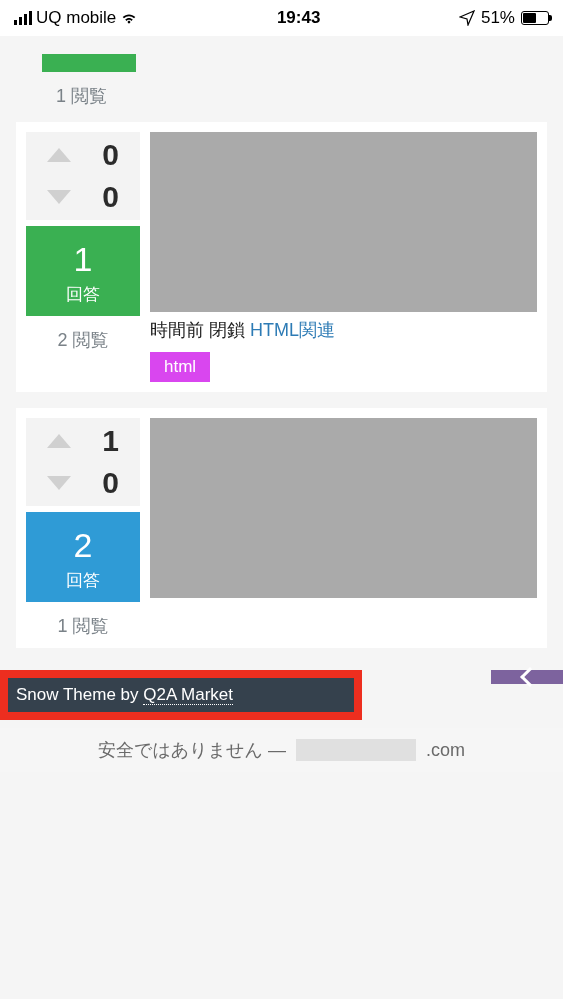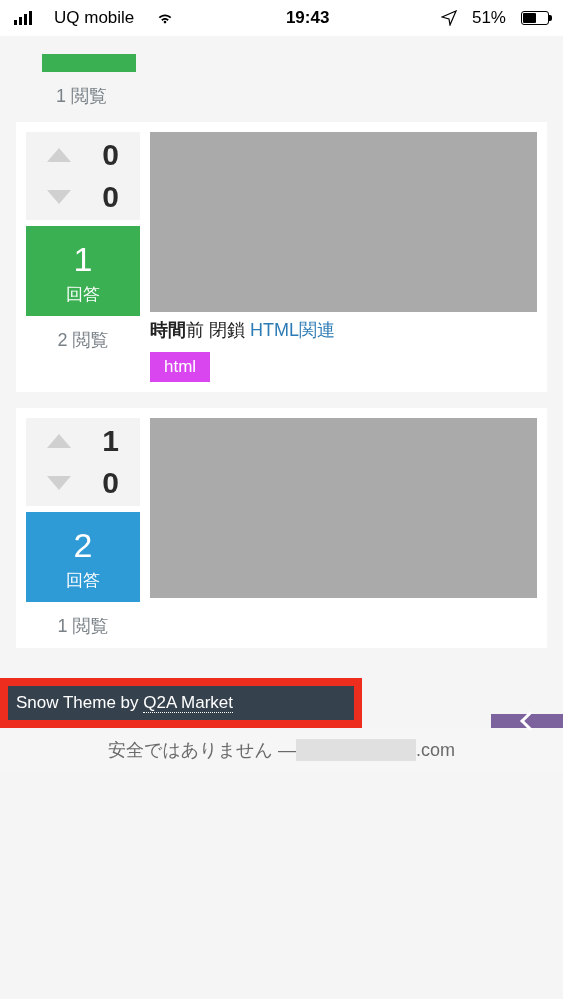--- a/index.html
+++ b/index.html
@@ -1,19 +1,19 @@
 <!DOCTYPE html>
 <html><head>
 <meta charset="utf-8">
 <style>
 *{margin:0;padding:0;box-sizing:border-box;font-family:-apple-system,BlinkMacSystemFont,sans-serif}
 body{background:#f5f5f5;width:563px;height:999px;overflow:hidden}
 .status-bar{display:flex;justify-content:space-between;align-items:center;padding:8px 14px;background:#fff;font-size:17px;font-weight:500}
-.status-left{display:flex;align-items:center;gap:22px}
-.status-right{display:flex;align-items:center;gap:15px}
+.status-left{display:flex;align-items:center;gap:4px}
+.status-right{display:flex;align-items:center;gap:6px}
 .signal-bars{display:flex;align-items:flex-end;gap:2px}
 .signal-bars span{width:3px;background:#000}
 .signal-bars span:nth-child(1){height:5px}
 .signal-bars span:nth-child(2){height:8px}
 .signal-bars span:nth-child(3){height:11px}
 .signal-bars span:nth-child(4){height:14px}
 .wifi-icon{width:18px;height:14px}
 .battery-icon{width:28px;height:14px;border:1px solid #000;border-radius:3px;position:relative;display:flex;align-items:center}
 .battery-icon::after{content:"";position:absolute;right:-4px;width:3px;height:6px;background:#000;border-radius:0 2px 2px 0}
 .battery-fill{height:10px;width:50%;background:#000;margin-left:1px;border-radius:1px}
@@ -30,33 +30,33 @@
 .vote-num{font-size:30px;font-weight:700;color:#2b2b2b;width:30px;text-align:right}
 .answer-badge{color:#fff;text-align:center;padding:14px 0 10px 0}
 .answer-badge.green{background:#3ab052}
 .answer-badge.blue{background:#2f9bd6}
 .answer-num{font-size:34px;font-weight:400;margin-bottom:4px}
 .answer-label{font-size:17px}
 .card-views{text-align:center;color:#7a8288;font-size:18px;margin-top:12px}
 .main-col{flex:1}
 .gray-block{background:#aaa;width:100%}
 .meta-line{margin-top:6px;font-size:18px;color:#222}
-.meta-line .bold{font-weight:700}
+.meta-line .bold{font-weight:400}
 .meta-line .link{color:#2d7bb5}
 .tag{display:inline-block;background:#d946ef;color:#fff;padding:5px 14px;font-size:17px;margin-top:10px}
 .blue-banner{background:#2f9bd6;color:#fff;padding:22px 22px;margin:0 16px;font-size:24px;line-height:1.5}
 .blue-banner .underline{border-bottom:2px dotted #fff}
-.footer-bar{display:flex;align-items:flex-end;margin-top:22px;height:58px}
+.footer-bar{display:flex;align-items:flex-start;margin-top:22px;height:58px}
 .red-block{background:#ed2e1f;flex:0 0 362px;padding:8px;display:flex;align-items:center}
 .red-inner{background:#35414d;color:#fff;padding:6px 8px;font-size:17px;line-height:1.3;width:100%}
 .red-inner .dot{border-bottom:1px dotted #fff}
 .dark-gap{background:#35414d;flex:1}
 .purple-btn{background:#7d639e;width:72px;display:flex;align-items:center;justify-content:center}
 .chevron-left{width:14px;height:14px;border-left:3px solid #fff;border-bottom:3px solid #fff;transform:rotate(45deg);margin-left:6px}
-.browser-bar{background:#f6f6f6;padding:10px 0;text-align:center;font-size:18px;color:#6a6a6a;display:flex;align-items:center;justify-content:center;}
+.browser-bar{background:#f6f6f6;padding:10px 0;text-align:center;font-size:18px;color:#6a6a6a;display:flex;align-items:center;justify-content:center;gap:10px}
 .browser-bar .blank{display:inline-block;width:120px;height:22px;background:#e0e0e0}
 </style>
 </head>
 <body>
 
 <div class="status-bar">
   <div class="status-left">
     <div class="signal-bars">
         <span></span>
         <span></span>

